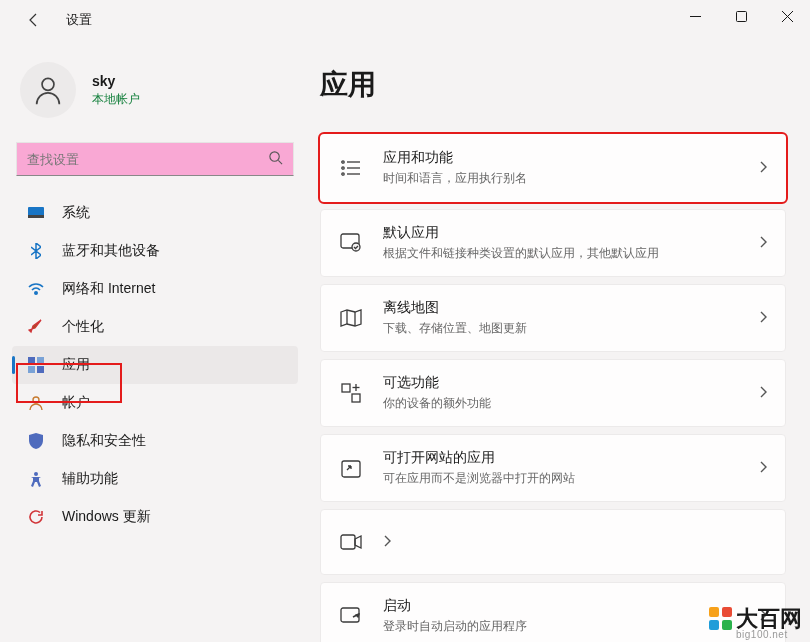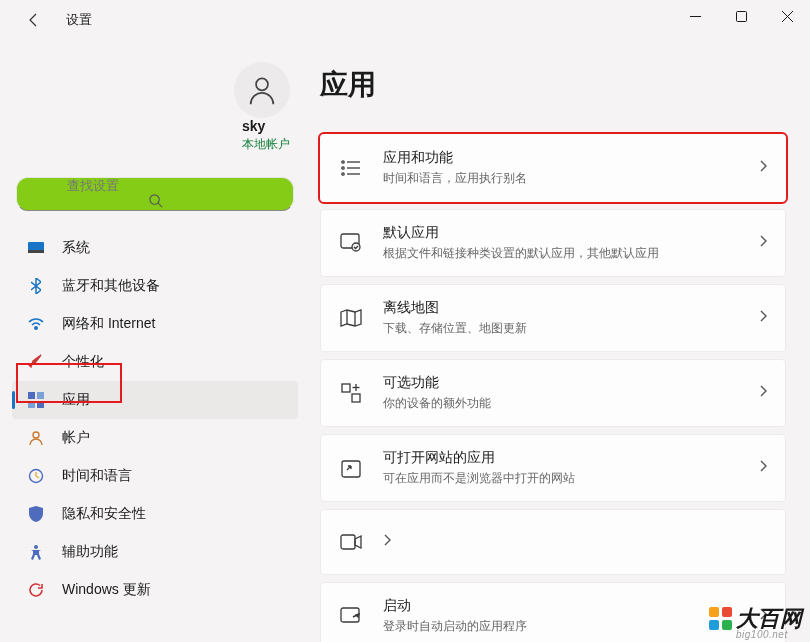--- a/index.html
+++ b/index.html
@@ -50,23 +50,22 @@
       display: flex;
       height: calc(100% - 40px);
     }
     .sidebar {
       width: 310px;
       padding: 14px 12px;
       flex-shrink: 0;
     }
     .user-block {
       display: flex;
-      align-items: flex-end;
+      align-items: center;
       padding: 8px 8px 16px 8px;
-      flex-direction: column;
     }
     .avatar {
       width: 56px;
       height: 56px;
       border-radius: 50%;
       background: #eceaea;
       display: flex;
       align-items: center;
       justify-content: center;
       color: #444;
@@ -80,28 +79,27 @@
       color: #1a1a1a;
     }
     .user-type {
       font-size: 12px;
       color: #15803d;
       margin-top: 2px;
     }
     .search-box {
       display: flex;
       align-items: center;
-      background: #84cc16;
+      background: #f9a8d4;
       border: 1px solid #e6e4e4;
       border-bottom: 1.5px solid #888;
-      border-radius: 12px;
+      border-radius: 0;
       height: 34px;
       margin: 8px 4px 18px 4px;
       padding: 0 10px;
-      flex-direction: column;
     }
     .search-input {
       flex: 1;
       border: none;
       outline: none;
       background: transparent;
       font-size: 13px;
       color: #333;
     }
     .search-input::placeholder { color: #777; }
@@ -175,21 +173,20 @@
     .card {
       display: flex;
       align-items: center;
       background: #fefdfd;
       border: 1px solid #eceaea;
       border-radius: 4px;
       padding: 14px 18px;
       cursor: pointer;
       min-height: 66px;
       margin-bottom: 3px;
-      font-family: Liberation Mono, monospace;
     }
     .card.highlighted {
       outline: 2.5px solid #e41b1b;
       outline-offset: 0px;
       border-color: transparent;
     }
     .card-icon {
       width: 24px;
       height: 24px;
       display: flex;
@@ -226,21 +223,21 @@
       grid-template-columns: 10px 10px;
       grid-template-rows: 10px 10px;
       gap: 3px;
       margin-bottom: 10px;
     }
     .wm-logo div { border-radius: 2px; }
     .wm-logo div:nth-child(1){ background:#f7a11a; }
     .wm-logo div:nth-child(2){ background:#e94b35; }
     .wm-logo div:nth-child(3){ background:#1f9dd9; }
     .wm-logo div:nth-child(4){ background:#2bb24c; }
-    .wm-text { text-align: left; line-height: 1; font-style: italic; }
+    .wm-text { text-align: left; line-height: 1; }
     .wm-big {
       font-size: 22px;
       font-weight: 700;
       color: #1a1a1a;
     }
     .wm-small {
       font-size: 10px;
       color: #999;
       letter-spacing: 0.5px;
     }
@@ -350,29 +347,20 @@
       <li class="nav-item">
         <span class="nav-icon" style="color:#c77b30">
           <svg width="16" height="16" viewBox="0 0 16 16" fill="none" stroke="currentColor" stroke-width="1.4">
               <circle cx="8" cy="5" r="3"></circle>
               <path d="M2 15c0-3.3 2.7-6 6-6s6 2.7 6 6"></path>
             </svg>
         </span>
         <span>帐户</span>
       </li>
       <li class="nav-item">
-        <span class="nav-icon">
-          <svg width="16" height="16" viewBox="0 0 16 16" fill="none" stroke="#4f6bbd" stroke-width="1.4">
-              <circle cx="8" cy="8" r="6.5"></circle>
-              <path d="M8 4v4l3 2" stroke="#e2b33a"></path>
-            </svg>
-        </span>
-        <span>时间和语言</span>
-      </li>
-      <li class="nav-item">
         <span class="nav-icon" style="color:#4f6bbd">
           <svg width="14" height="16" viewBox="0 0 14 16" fill="currentColor">
               <path d="M7 0l7 2v5c0 5-3 8-7 9-4-1-7-4-7-9V2z"></path>
             </svg>
         </span>
         <span>隐私和安全性</span>
       </li>
       <li class="nav-item">
         <span class="nav-icon" style="color:#4f6bbd">
           <svg width="16" height="16" viewBox="0 0 16 16" fill="currentColor">

